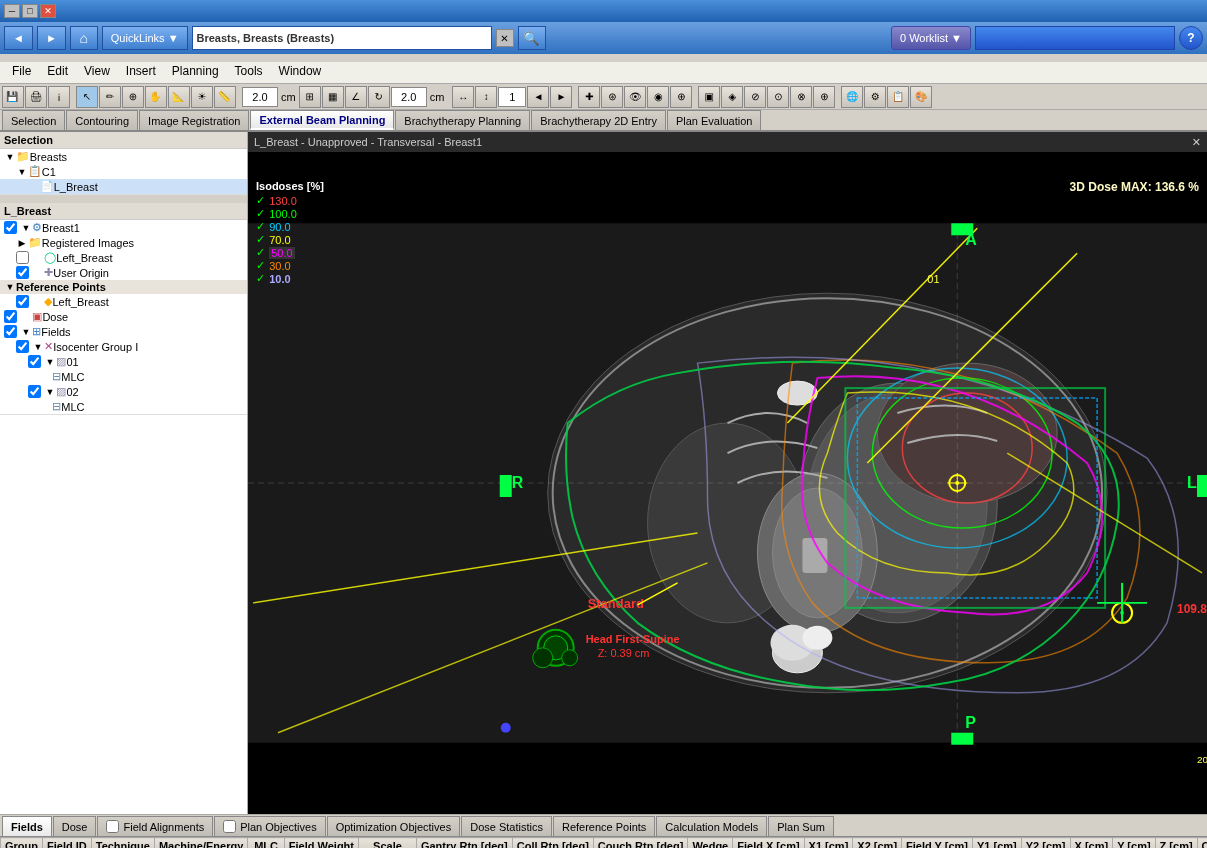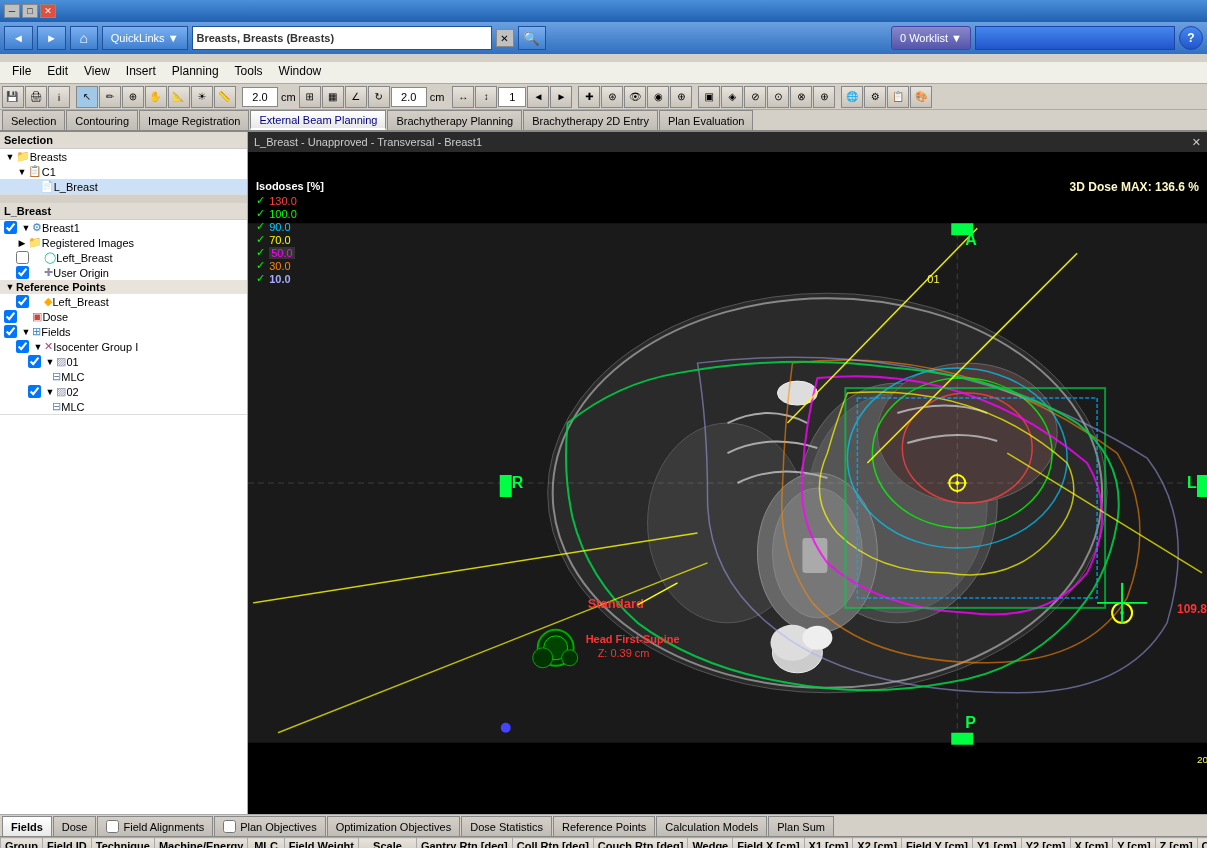--- a/index.html
+++ b/index.html
@@ -174,21 +174,21 @@
       border-bottom: none;
       padding: 2px 8px;
       cursor: pointer;
       font-size: 11px;
       margin-right: 1px;
       height: 20px;
       display: flex; align-items: center;
     }
     .tab.active {
       background: linear-gradient(to bottom, #ffffff, #e8e8e8);
-      font-weight: normal;
+      font-weight: bold;
       border-bottom: 2px solid white;
       color: #000080;
       margin-top: 7px;
     }
 
     
     #main-area {
       display: flex;
       height: calc(848px - 22px - 32px - 22px - 26px - 22px - 20px - 22px);
     }

